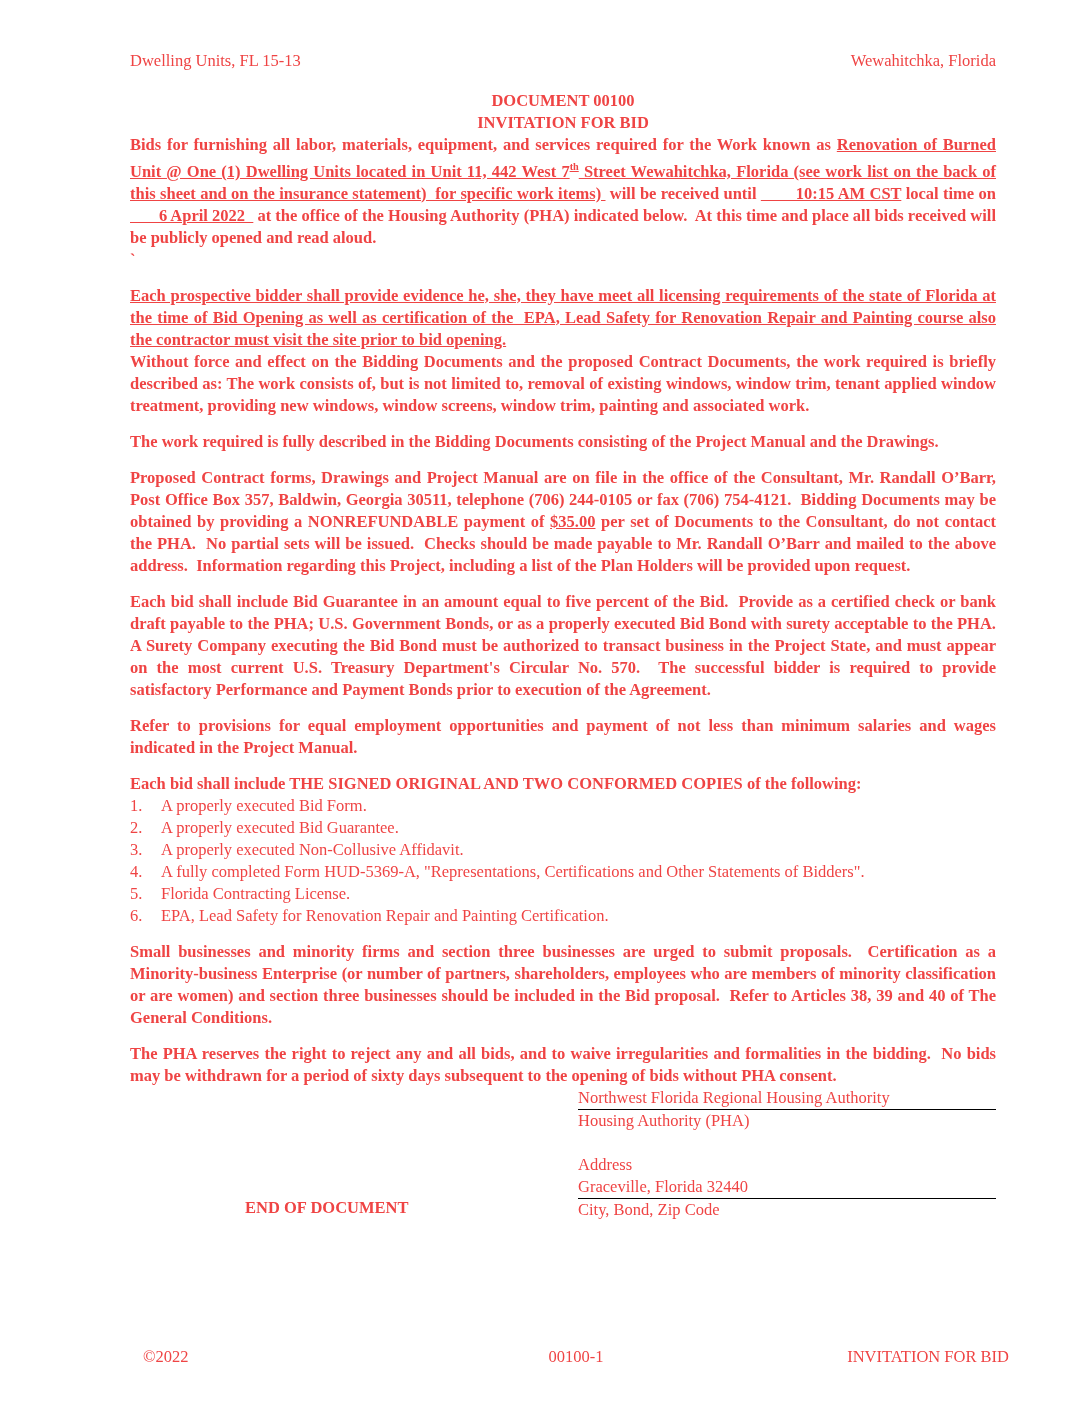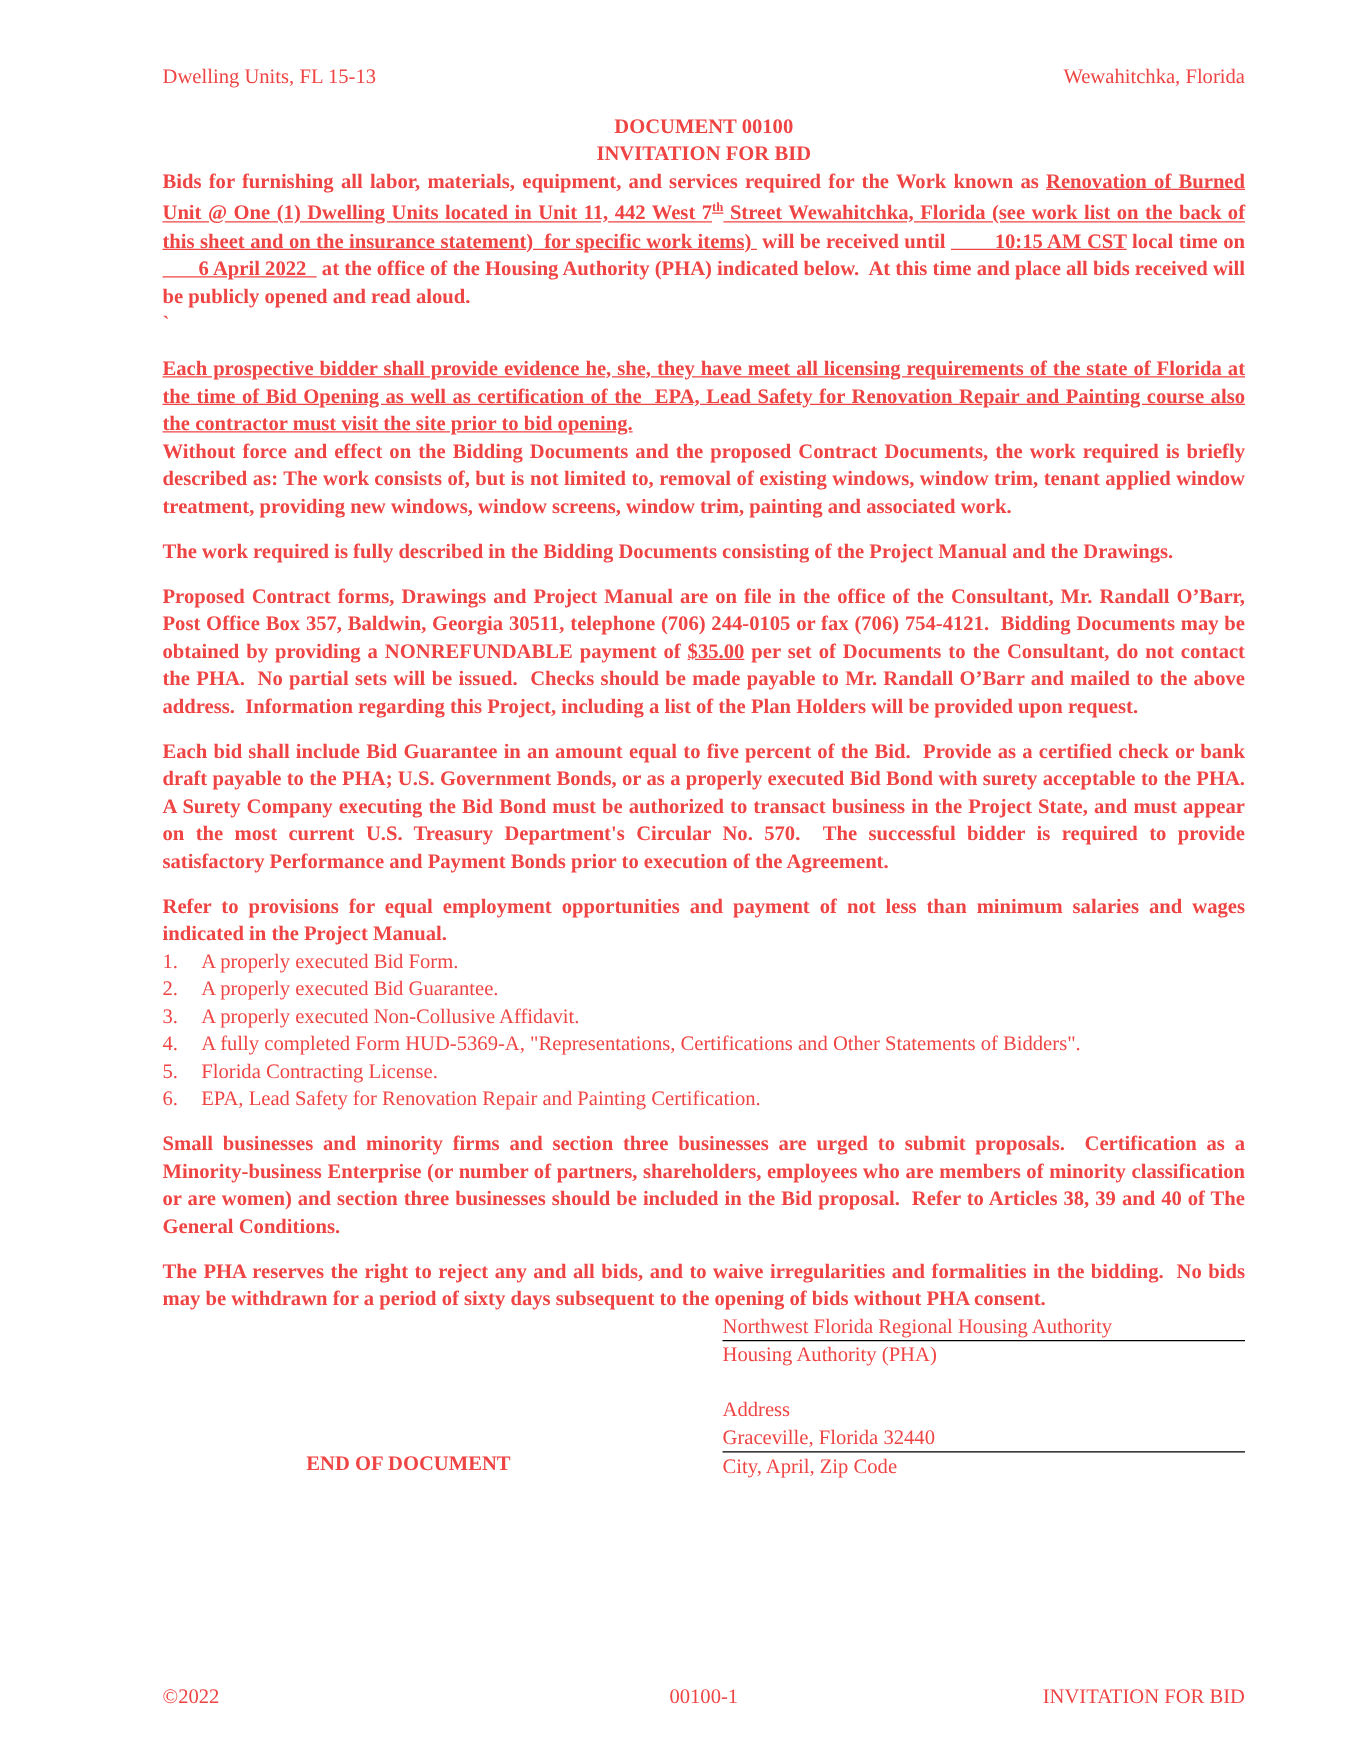--- a/index.html
+++ b/index.html
@@ -46,21 +46,21 @@
   .sig-underline { border-bottom: 1.5px solid #000; }
   .sig-spacer { height: 22px; }
   .end-doc {
     position: absolute;
     left: 115px;
     top: 110px;
     font-weight: 700;
   }
   .footer {
     position: absolute;
-    left: 130px;
+    left: 143px;
     top: 1346px;
     width: 866px;
   }
   .footer-left { position: absolute; left: 0; top: 0; }
   .footer-center { display: block; width: 100%; text-align: center; }
   .footer-right { position: absolute; right: 0; top: 0; }
 </style>
 </head>
 <body>
 
@@ -86,20 +86,21 @@
     <p class="just">Without force and effect on the Bidding Documents and the proposed Contract Documents, the work required is briefly described as: The work consists of, but is not limited to, removal of existing windows, window trim, tenant applied window treatment, providing new windows, window screens, window trim, painting and associated work.</p>
 
     <p class="just gap">The work required is fully described in the Bidding Documents consisting of the Project Manual and the Drawings.</p>
 
     <p class="just gap"><span>Proposed Contract forms, Drawings and Project Manual are on file in the office of the Consultant, Mr. Randall O’Barr, Post Office Box 357, Baldwin, Georgia 30511, telephone (706) 244-0105 or fax (706) 754-4121.&nbsp; Bidding Documents may be obtained by providing a NONREFUNDABLE payment of </span><span class="u">$35.00</span><span> per set of Documents to the Consultant, do not contact the PHA.&nbsp; No partial sets will be issued.&nbsp; Checks should be made payable to Mr. Randall O’Barr and mailed to the above address.&nbsp; Information regarding this Project, including a list of the Plan Holders will be provided upon request.</span></p>
 
     <p class="just gap">Each bid shall include Bid Guarantee in an amount equal to five percent of the Bid.&nbsp; Provide as a certified check or bank draft payable to the PHA; U.S. Government Bonds, or as a properly executed Bid Bond with surety acceptable to the PHA. A Surety Company executing the Bid Bond must be authorized to transact business in the Project State, and must appear on the most current U.S. Treasury Department's Circular No. 570.&nbsp; The successful bidder is required to provide satisfactory Performance and Payment Bonds prior to execution of the Agreement.</p>
 
     <p class="just gap">Refer to provisions for equal employment opportunities and payment of not less than minimum salaries and wages indicated in the Project Manual.</p>
 
+    <p class="gap">Each bid shall include THE SIGNED ORIGINAL AND TWO CONFORMED COPIES of the following:</p>
 
     <div>
       <div class="list-row">
         <span class="list-num">1.</span>
         <span class="list-text">A properly executed Bid Form.</span>
       </div>
       <div class="list-row">
         <span class="list-num">2.</span>
         <span class="list-text">A properly executed Bid Guarantee.</span>
       </div>
@@ -126,21 +127,21 @@
     <p class="just gap">The PHA reserves the right to reject any and all bids, and to waive irregularities and formalities in the bidding.&nbsp; No bids may be withdrawn for a period of sixty days subsequent to the opening of bids without PHA consent.</p>
 
     <div class="sig-section">
       <div class="end-doc">END OF DOCUMENT</div>
       <div class="sig-block">
         <div class="sig-underline">Northwest Florida Regional Housing Authority</div>
         <div>Housing Authority (PHA)</div>
         <div class="sig-spacer"></div>
         <div>Address</div>
         <div class="sig-underline">Graceville, Florida 32440</div>
-        <div>City, April, Zip Code</div>
+        <div>City, Bond, Zip Code</div>
       </div>
     </div>
 
   </div>
 
   <div class="footer">
     <span class="footer-left">©2022</span>
     <span class="footer-center">00100-1</span>
     <span class="footer-right">INVITATION FOR BID</span>
   </div>

